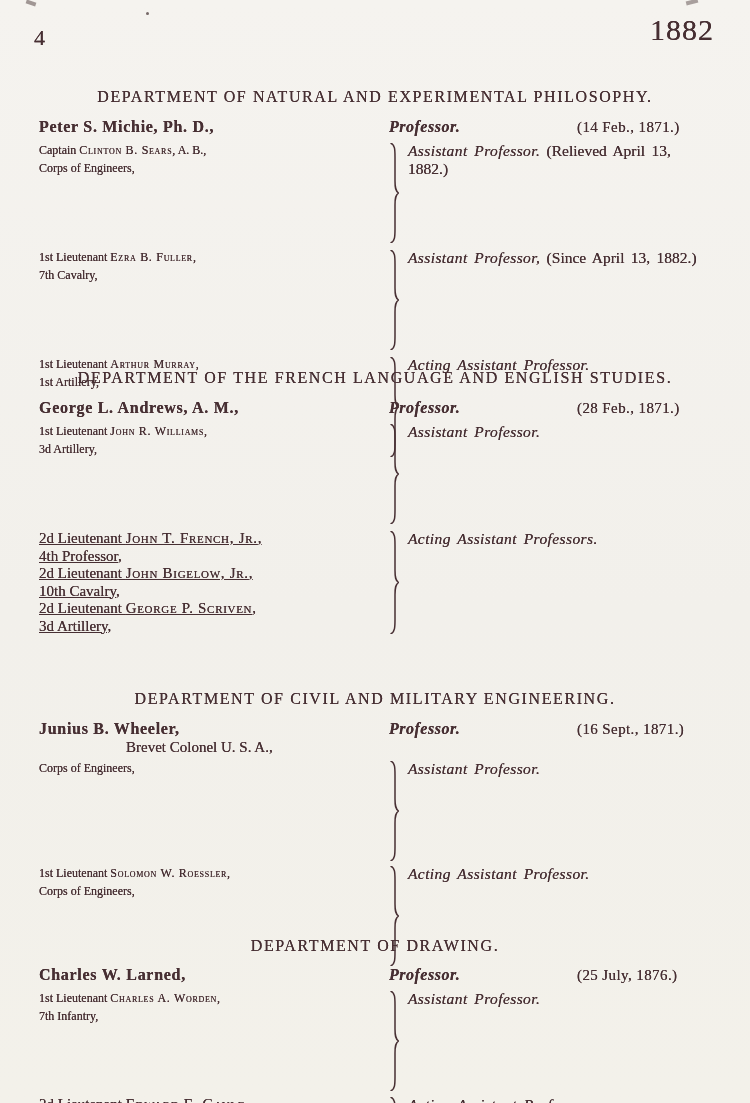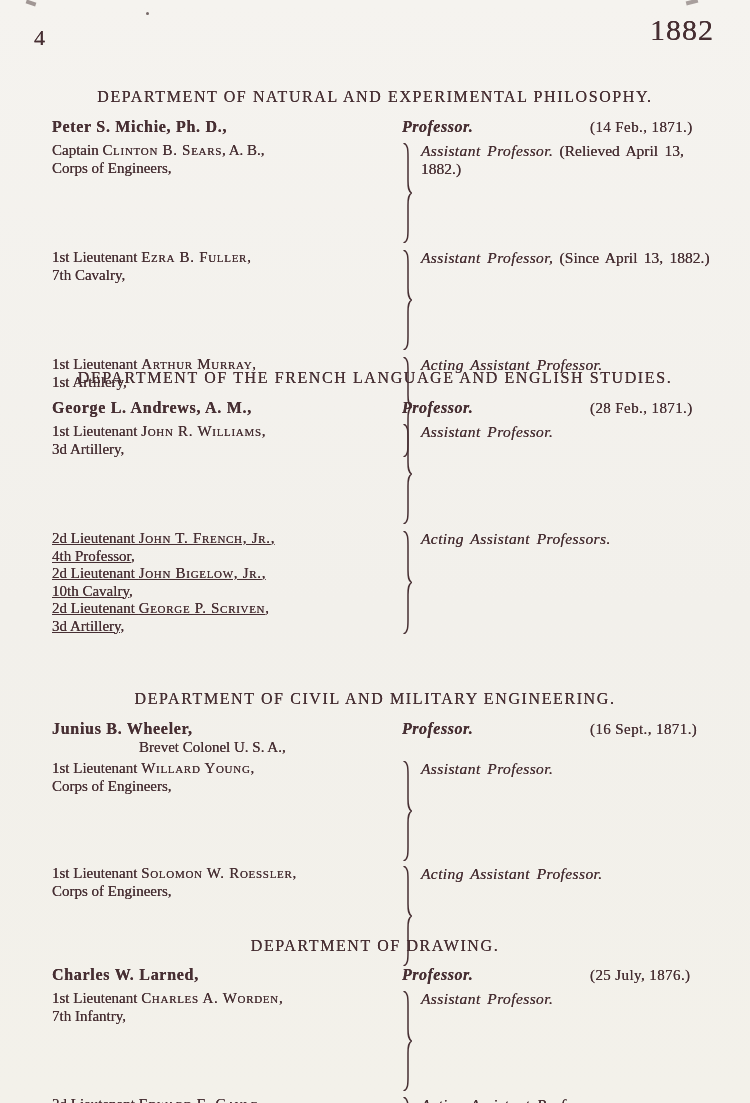--- a/index.html
+++ b/index.html
@@ -10,30 +10,30 @@
     color:#472f33;
     text-shadow:0 0 .3px currentColor;
   }
   .pageno{position:absolute;left:34px;top:25px;font-size:22px;}
   .year{position:absolute;right:36px;top:13px;font-size:30px;letter-spacing:1px;}
   .speck{position:absolute;background:#4b3a3a;}
 
   .dept{position:absolute;left:0;width:750px;}
   .heading{margin:0 0 12px 0;text-align:center;font-size:16px;font-weight:normal;letter-spacing:1.6px;white-space:nowrap;}
 
-  .row{display:flex;padding-left:52px;align-items:flex-start;}
+  .row{display:flex;padding-left:39px;align-items:flex-start;}
   .head-row{margin-bottom:6px;line-height:18px;}
   .col-name{width:350px;}
   .head-name{font-weight:bold;font-size:16px;letter-spacing:.7px;white-space:nowrap;}
   .subline{padding-left:87px;font-size:15px;}
   .col-role{width:188px;font-style:italic;font-weight:bold;font-size:16px;letter-spacing:.5px;}
   .col-date{font-size:15px;letter-spacing:.4px;white-space:nowrap;}
 
   .member{margin-bottom:5px;}
-  .m-left{width:346px;line-height:17.5px;font-size:15px;}
+  .m-left{width:346px;line-height:17.5px;font-size:12px;}
   .m-line2{padding-right:2px;}
   .sc{font-variant:small-caps;letter-spacing:.7px;}
   .m-brace{width:17px;align-self:stretch;display:flex;padding:1px 0;}
   .brace-svg{width:10px;height:100%;display:block;margin:0 auto;}
   .m-role{width:295px;font-size:15.5px;line-height:17.5px;padding-left:6px;word-spacing:2.5px;}
   .role-i{font-style:italic;letter-spacing:.4px;}
   .note{font-style:normal;}
   .center-role{display:flex;align-items:center;}
   .g-left{width:346px;line-height:17.5px;font-size:15px;text-decoration:underline;}
 </style>
@@ -148,21 +148,20 @@
     <div class="row head-row" style="margin-bottom:4px;">
       <div class="col-name">
         <span class="head-name">Junius B. Wheeler,</span>
         <div class="subline">Brevet Colonel U. S. A.,</div>
       </div>
       <div class="col-role">Professor.</div>
       <div class="col-date">(16 Sept., 1871.)</div>
     </div>
     <div class="row member" style="margin-bottom:3px;">
       <div class="m-left">
-        <div class="m-line1"><span>1st Lieutenant </span><span class="sc">Willard Young</span><span>,</span></div>
         <div class="m-line2">Corps of Engineers,</div>
       </div>
       <div class="m-brace">
           <svg class="brace-svg" viewBox="0 0 10 100" preserveAspectRatio="none" aria-hidden="true">
             <path d="M1.5,0 C6,1.5 6,7 6,14 L6,38 C6,45 6.5,48 9.5,50 C6.5,52 6,55 6,62 L6,86 C6,93 6,98.5 1.5,100" fill="none" stroke="currentColor" stroke-width="1.5" vector-effect="non-scaling-stroke"></path>
           </svg>
         </div>
       <div class="m-role center-role">
           <span class="role-i">Assistant Professor.</span>
         </div>

